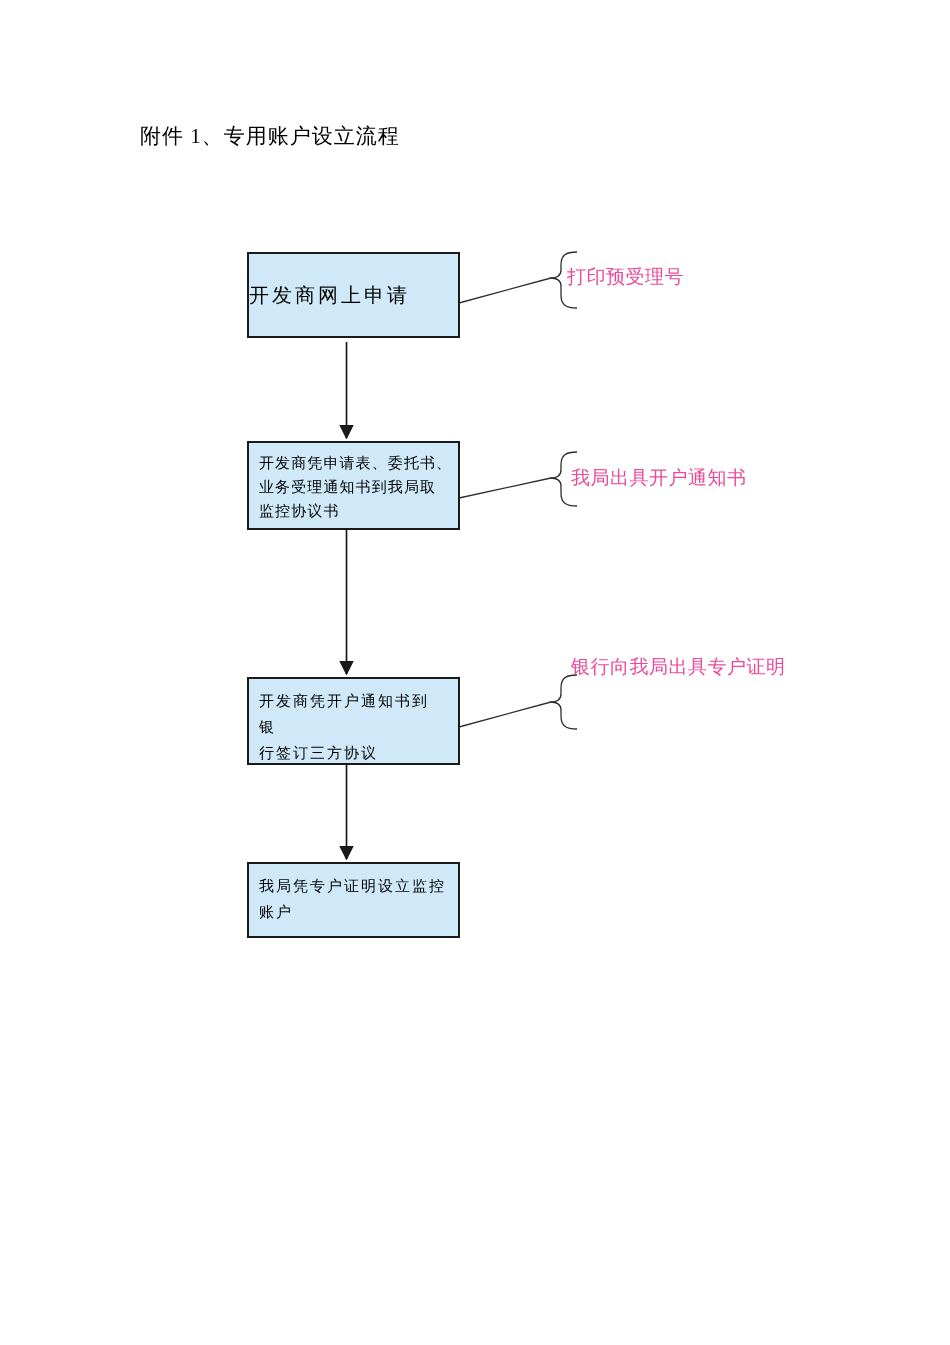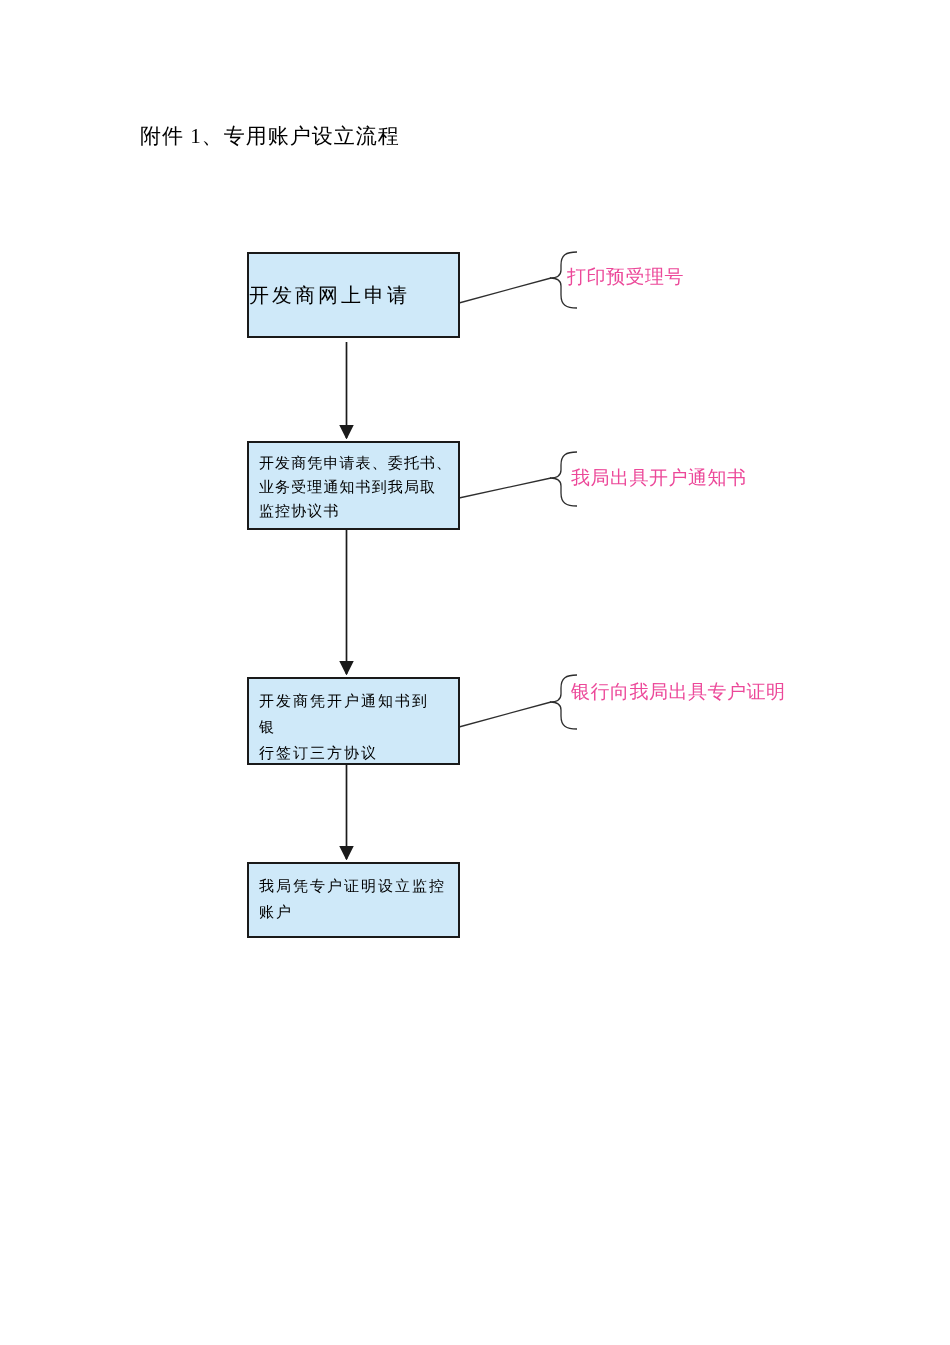--- a/index.html
+++ b/index.html
@@ -82,21 +82,21 @@
   .callout {
     position: absolute;
     color: #ec4899;
     font-size: 19px;
     letter-spacing: 0.5px;
     line-height: 18px;
     white-space: nowrap;
   }
   .callout1 { left: 567px; top: 268px; }
   .callout2 { left: 571px; top: 469px; }
-  .callout3 { left: 571px; top: 684px; font-family: Liberation Mono, monospace; }
+  .callout3 { left: 571px; top: 658px; }
 </style>
 </head>
 <body>
 
 <div class="page">
 
   <h1 class="title">附件 1、专用账户设立流程</h1>
 
   <svg class="overlay" viewBox="0 0 950 1345" xmlns="http://www.w3.org/2000/svg">
     <defs>

